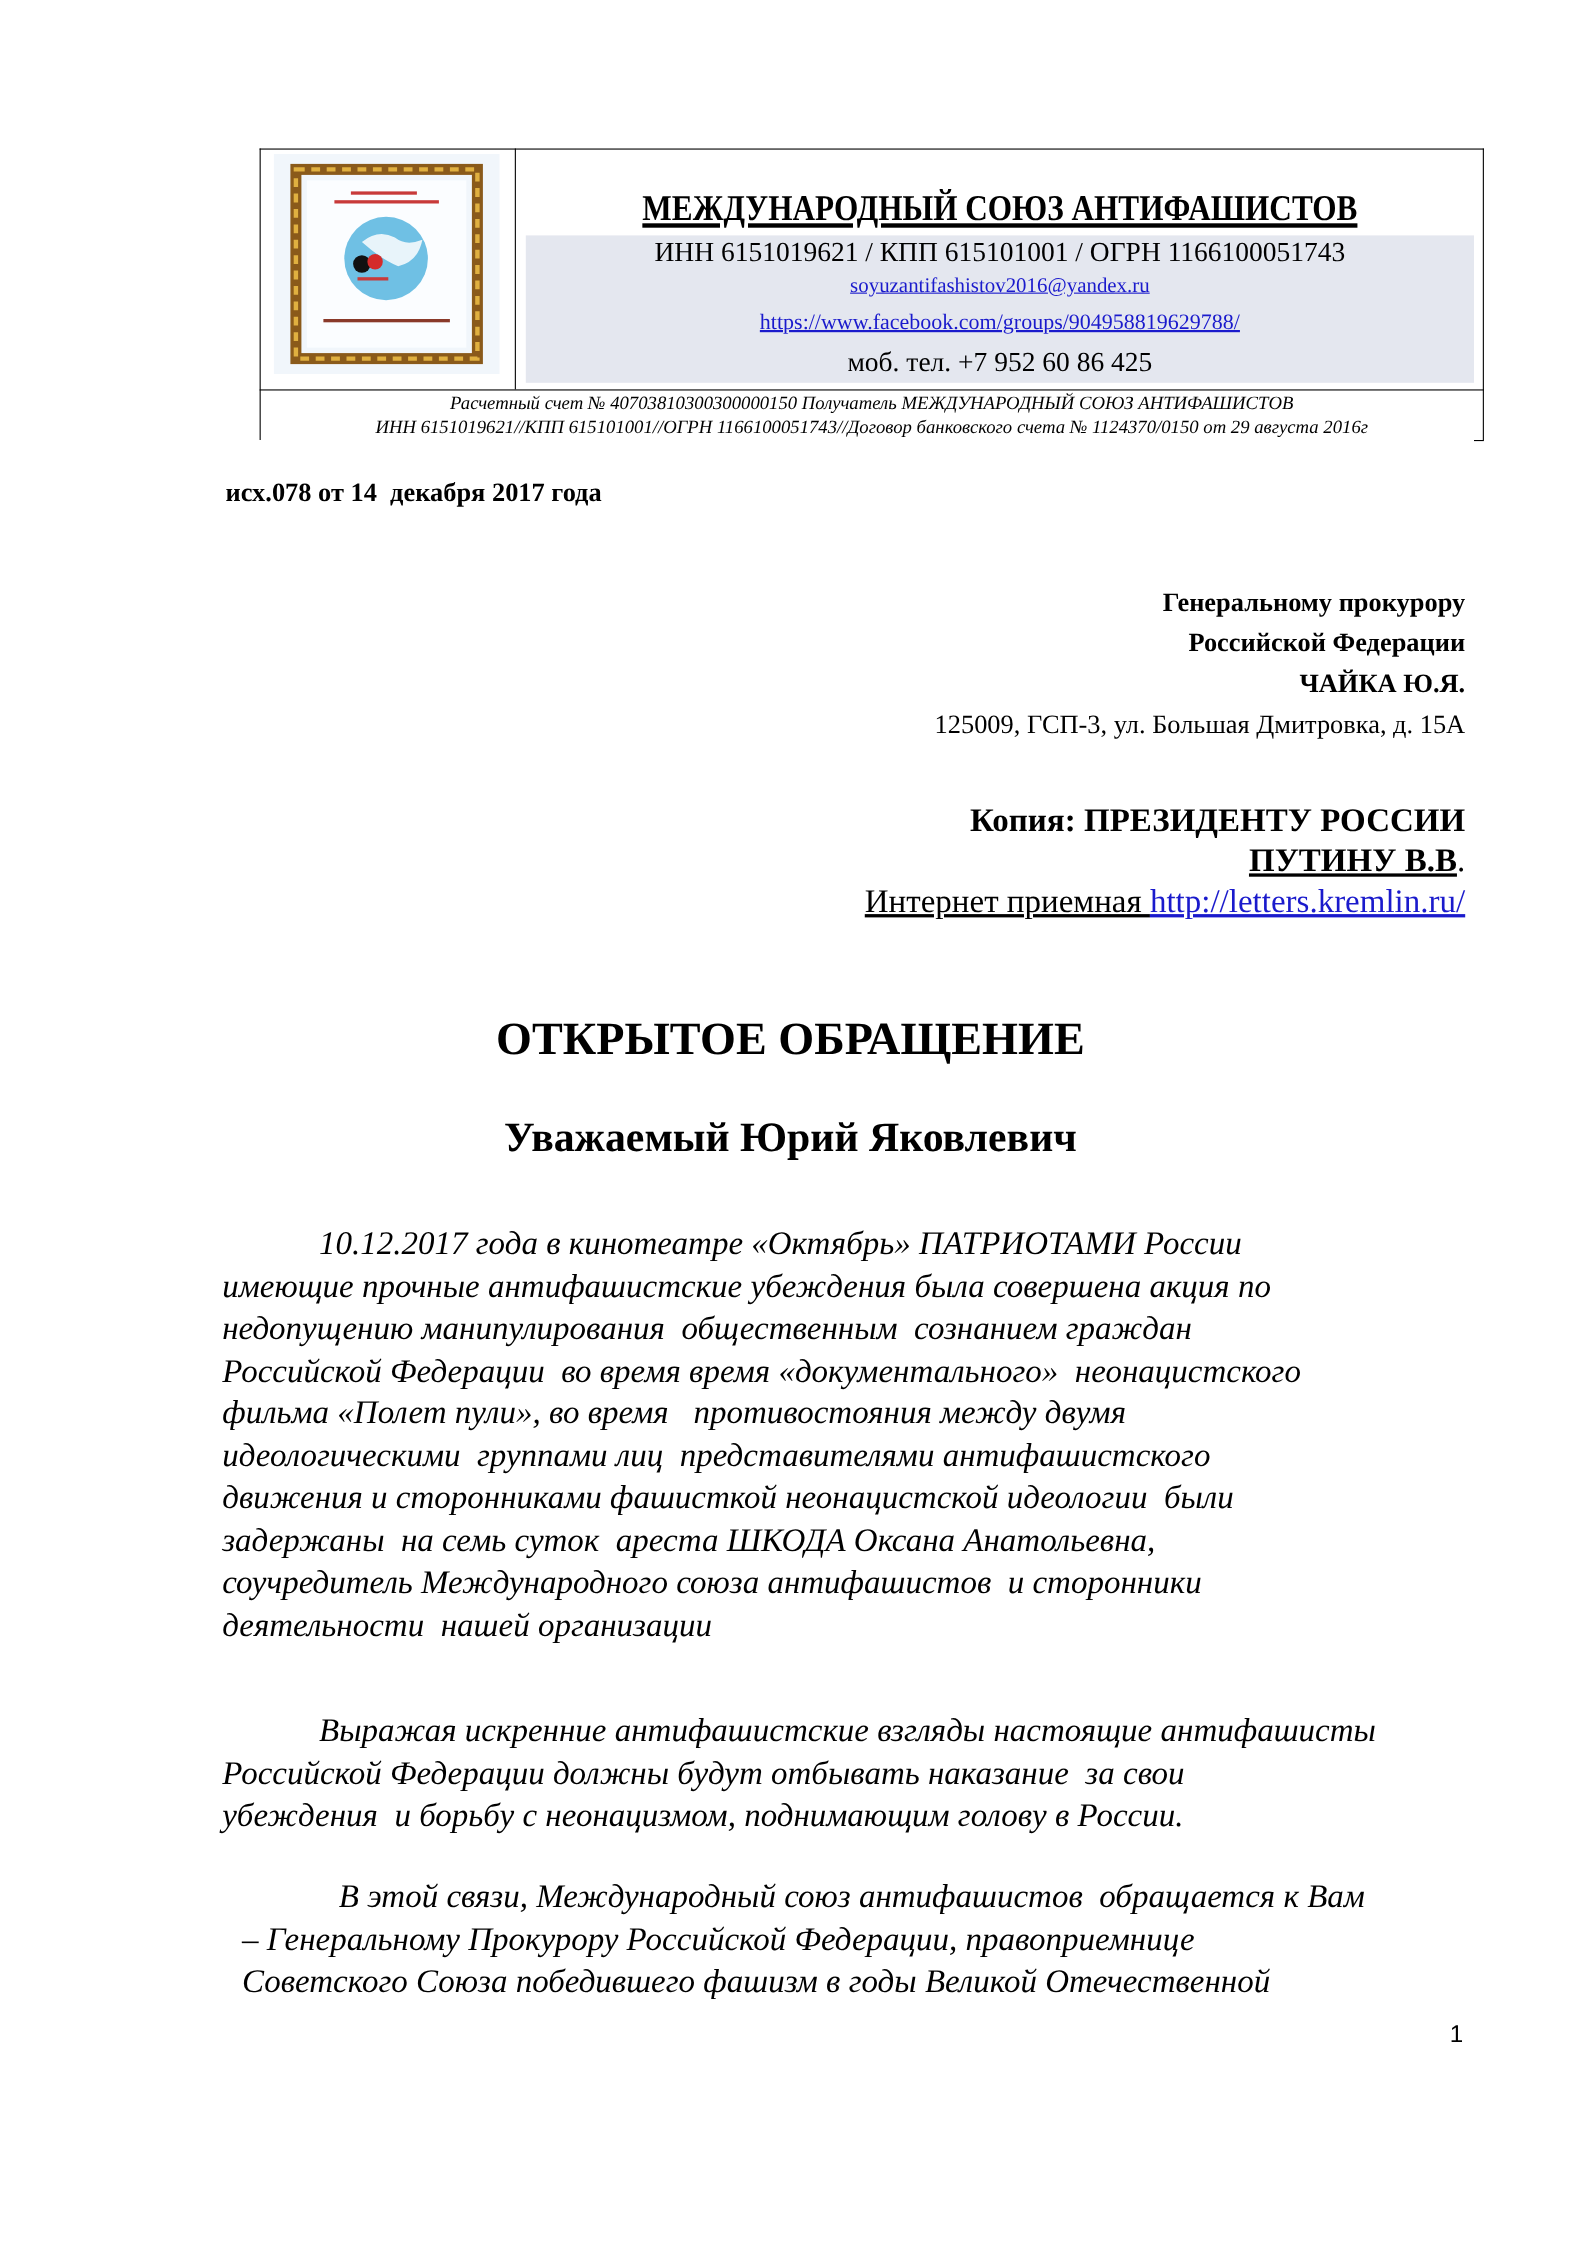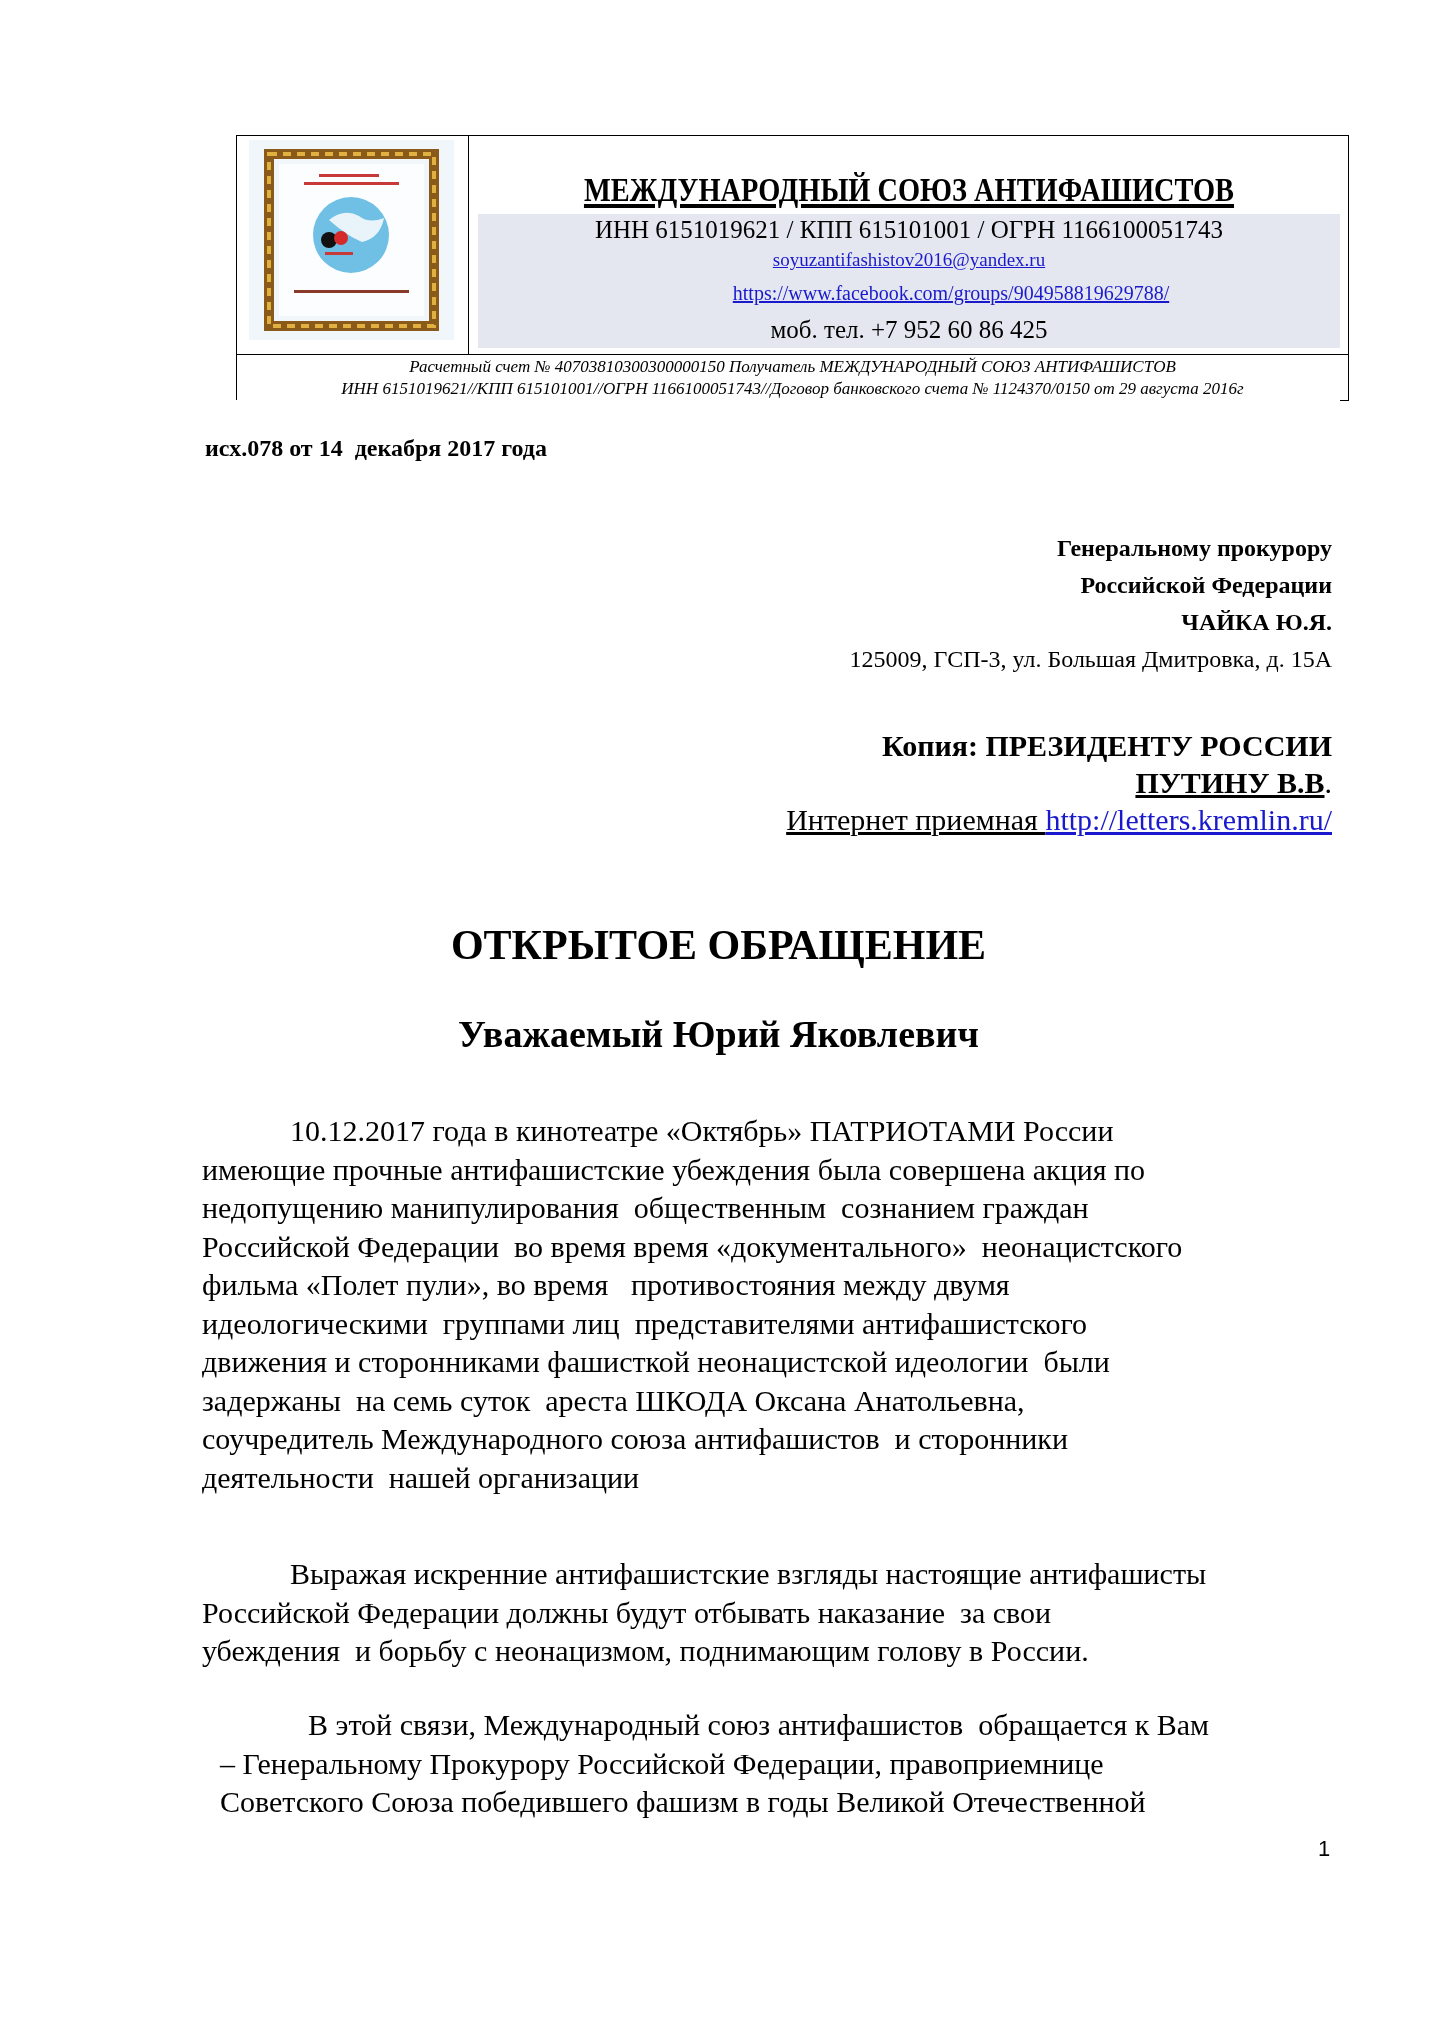--- a/index.html
+++ b/index.html
@@ -32,21 +32,21 @@
   .reqs {
     left: 470px; top: 214px; width: 878px; text-align: center;
     font-size: 25px; line-height: 32px;
   }
   .email {
     left: 470px; top: 247px; width: 878px; text-align: center;
     font-size: 19px; line-height: 26px;
   }
   .fb {
     left: 470px; top: 277px; width: 878px; text-align: center;
-    font-size: 20px; line-height: 32px; margin-left: 42px;
+    font-size: 20px; line-height: 32px;
   }
   .phone {
     left: 470px; top: 314px; width: 878px; text-align: center;
     font-size: 25px; line-height: 32px;
   }
   a.link { color: #1a1acc; text-decoration: underline; }
   .bank {
     left: 240px; top: 356px; width: 1105px; text-align: center;
     font-size: 17px; font-style: italic; line-height: 22px;
   }
@@ -72,21 +72,21 @@
     font-size: 42px; font-weight: bold; line-height: 50px;
   }
   .salut {
     left: 0; width: 1437px; top: 1015px; text-align: center;
     font-size: 38px; font-weight: bold; line-height: 38px;
   }
 
   .body-text {
     left: 202px; width: 1150px; font-size: 30px; line-height: 38.5px;
   }
-  .line { white-space: pre; display: block; }
+  .line { white-space: pre; display: block; font-style: italic; }
   .indent { padding-left: 88px; }
 
   .page-num {
     left: 1318px; top: 1836px; font-size: 22px; font-family: "Liberation Sans", sans-serif;
   }
 </style>
 </head>
 <body>
 
 <div class="abs lh-top"></div>

